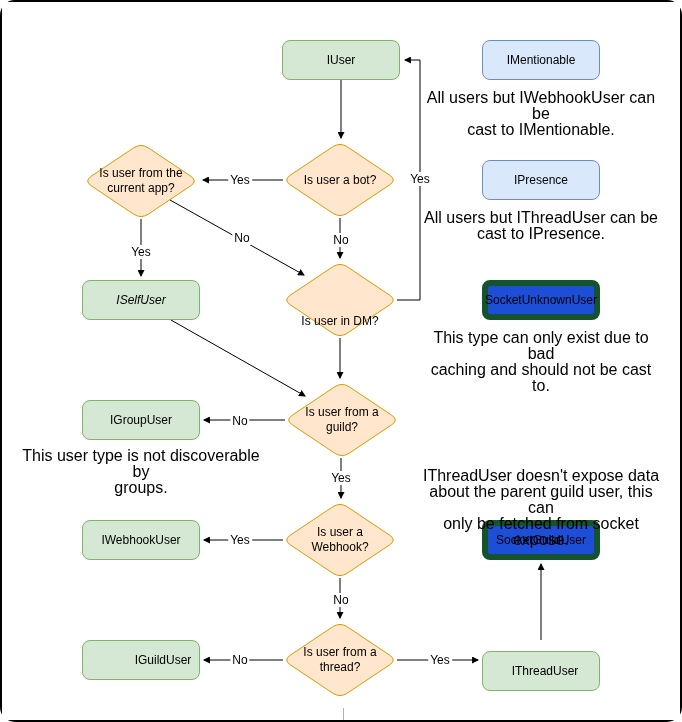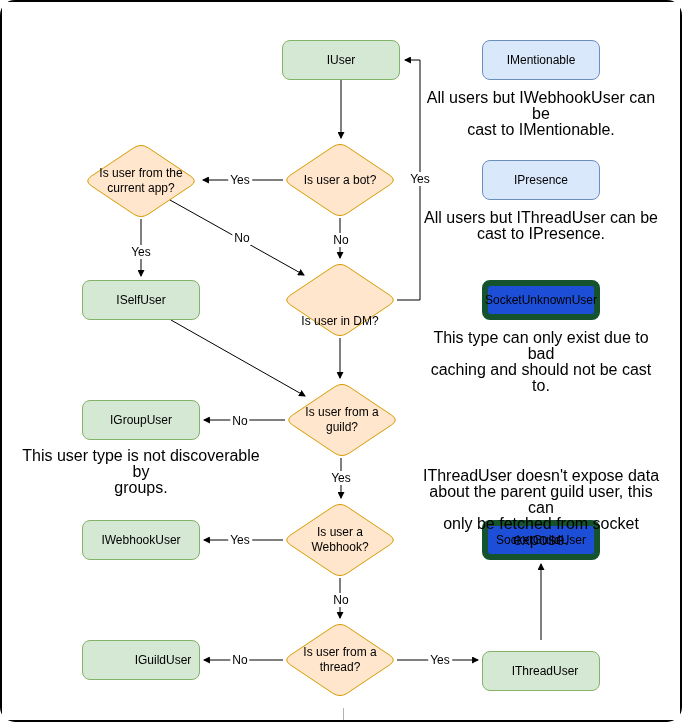--- a/index.html
+++ b/index.html
@@ -111,21 +111,21 @@
     </div>
   <div class="node blue" style="left:482px; top:40px;">
       <span>IMentionable</span>
     </div>
   <div class="node blue" style="left:482px; top:160px;">
       <span>IPresence</span>
     </div>
   <div class="node red" style="left:482px; top:280px;">
       <span>SocketUnknownUser</span>
     </div>
-  <div class="node green" style="left:82px;  top:280px;">
+  <div class="node green" style="left:82px;  top:280px;font-style:italic;">
       <span>ISelfUser</span>
     </div>
   <div class="node green" style="left:82px;  top:400px;">
       <span>IGroupUser</span>
     </div>
   <div class="node green" style="left:82px;  top:520px;">
       <span>IWebhookUser</span>
     </div>
   <div class="node green" style="left:82px;  top:640px;padding-left:44px;">
       <span>IGuildUser</span>

